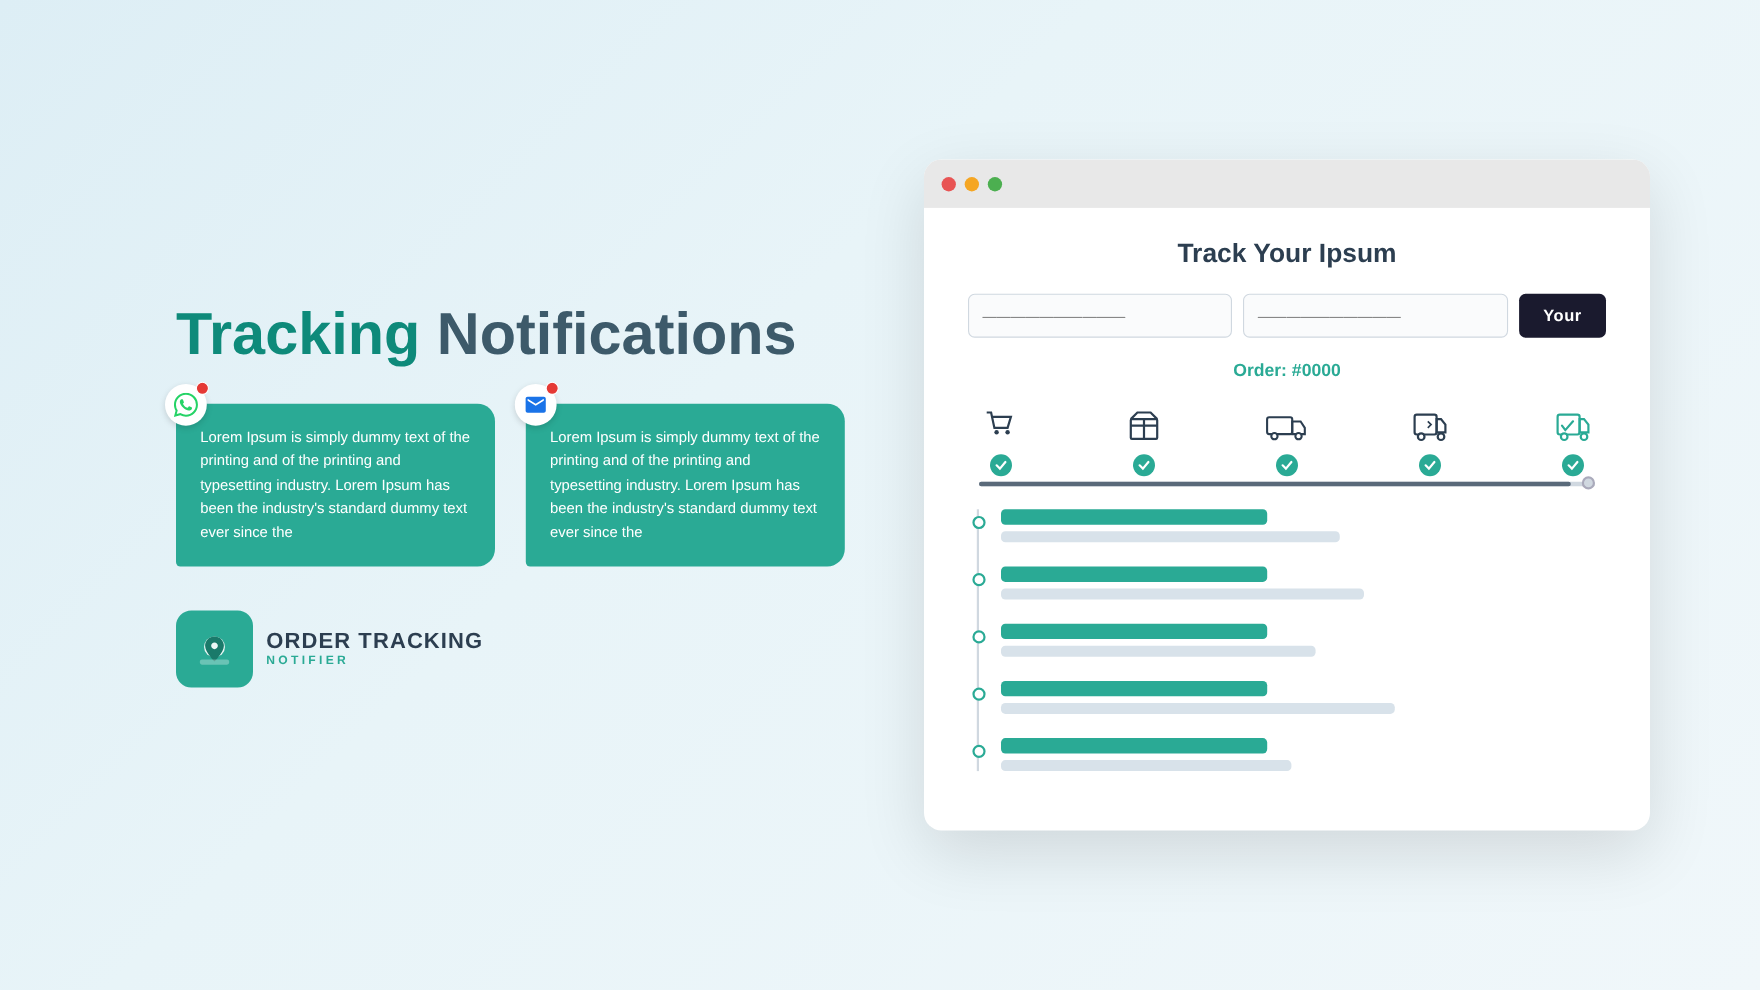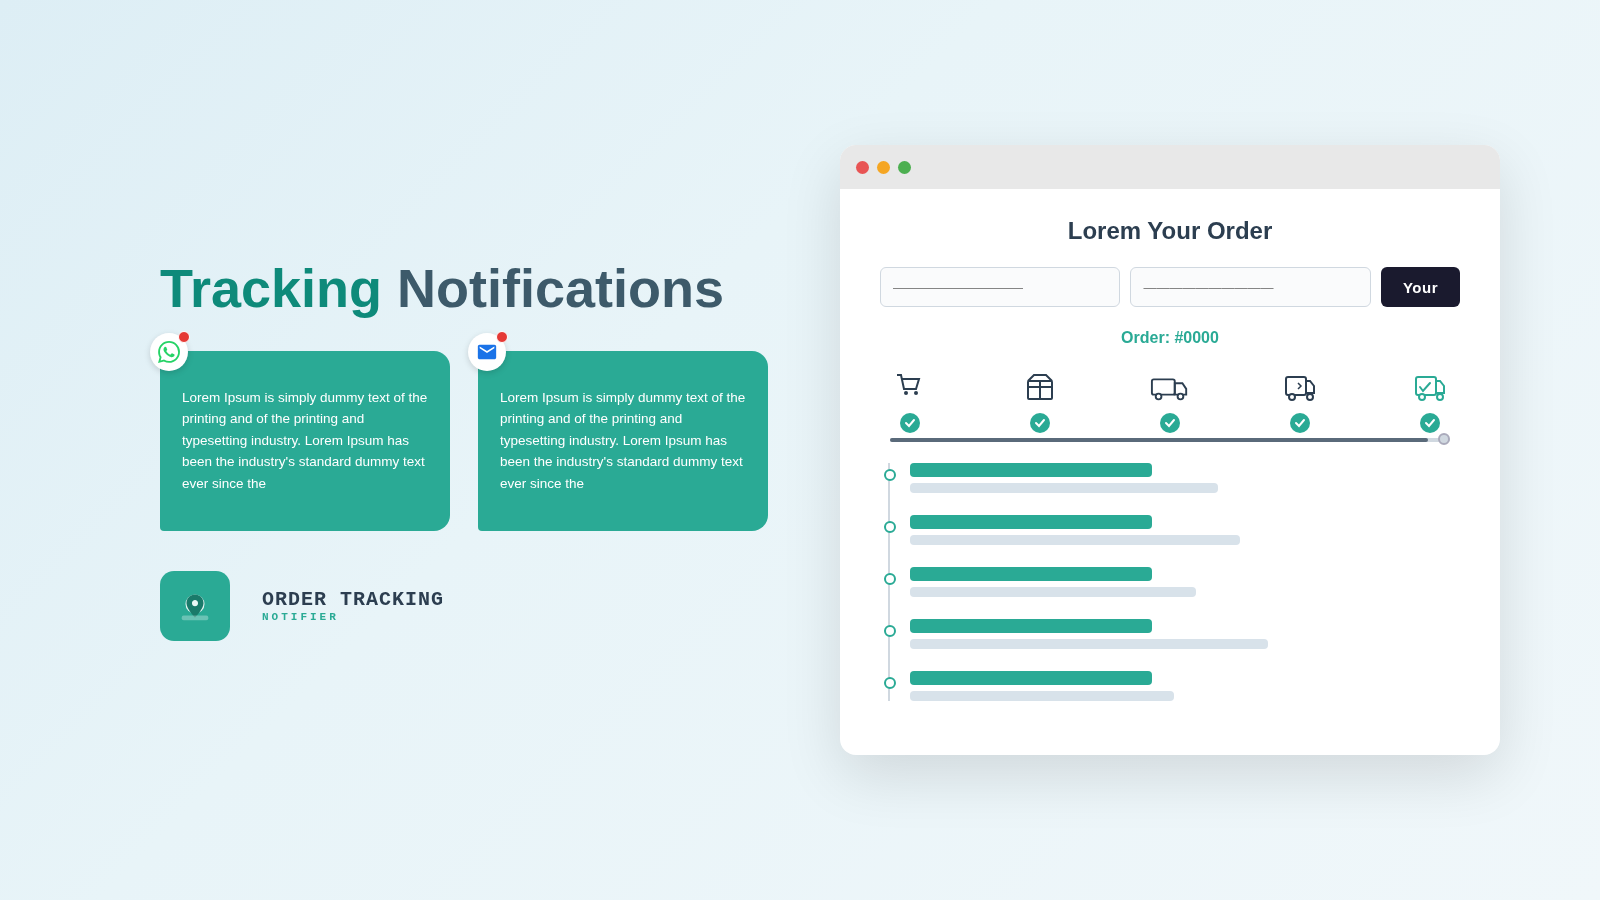--- a/index.html
+++ b/index.html
@@ -46,21 +46,21 @@
     }
     .chat-bubbles {
       display: flex;
       gap: 28px;
       margin-top: 8px;
     }
     .chat-bubble {
       background: #2aaa95;
       color: #fff;
       border-radius: 16px 16px 16px 4px;
-      padding: 36px 22px;
+      padding: 20px 22px;
       width: 290px;
       font-size: 13.5px;
       line-height: 1.6;
       position: relative;
     }
     .bubble-icon {
       position: absolute;
       top: -18px;
       left: -10px;
       width: 38px;
@@ -79,23 +79,22 @@
       width: 12px;
       height: 12px;
       background: #e53935;
       border-radius: 50%;
       border: 1.5px solid #fff;
     }
     
     .brand-footer {
       display: flex;
       align-items: center;
-      gap: 32px;
+      gap: 12px;
       margin-top: 16px;
-      font-family: Liberation Mono, monospace;
     }
     .brand-logo {
       width: 70px;
       height: 70px;
       background: #2aaa95;
       border-radius: 14px;
       display: flex;
       align-items: center;
       justify-content: center;
     }
@@ -340,21 +339,21 @@
     </div>
   </div>
 
   <div class="browser-mockup">
     <div class="browser-bar">
       <div class="browser-dot dot-red"></div>
       <div class="browser-dot dot-yellow"></div>
       <div class="browser-dot dot-green"></div>
     </div>
     <div class="browser-content">
-      <h2 class="track-title">Lorem Your Order</h2>
+      <h2 class="track-title">Track Your Ipsum</h2>
 
       <div class="track-inputs">
         <input class="track-input" type="text" placeholder="——————————" style="">
         <input class="track-input" type="text" placeholder="——————————" style="">
         <button class="track-button">Your</button>
       </div>
 
       <div class="order-number">Order: #0000</div>
 
       <div class="status-icons">

